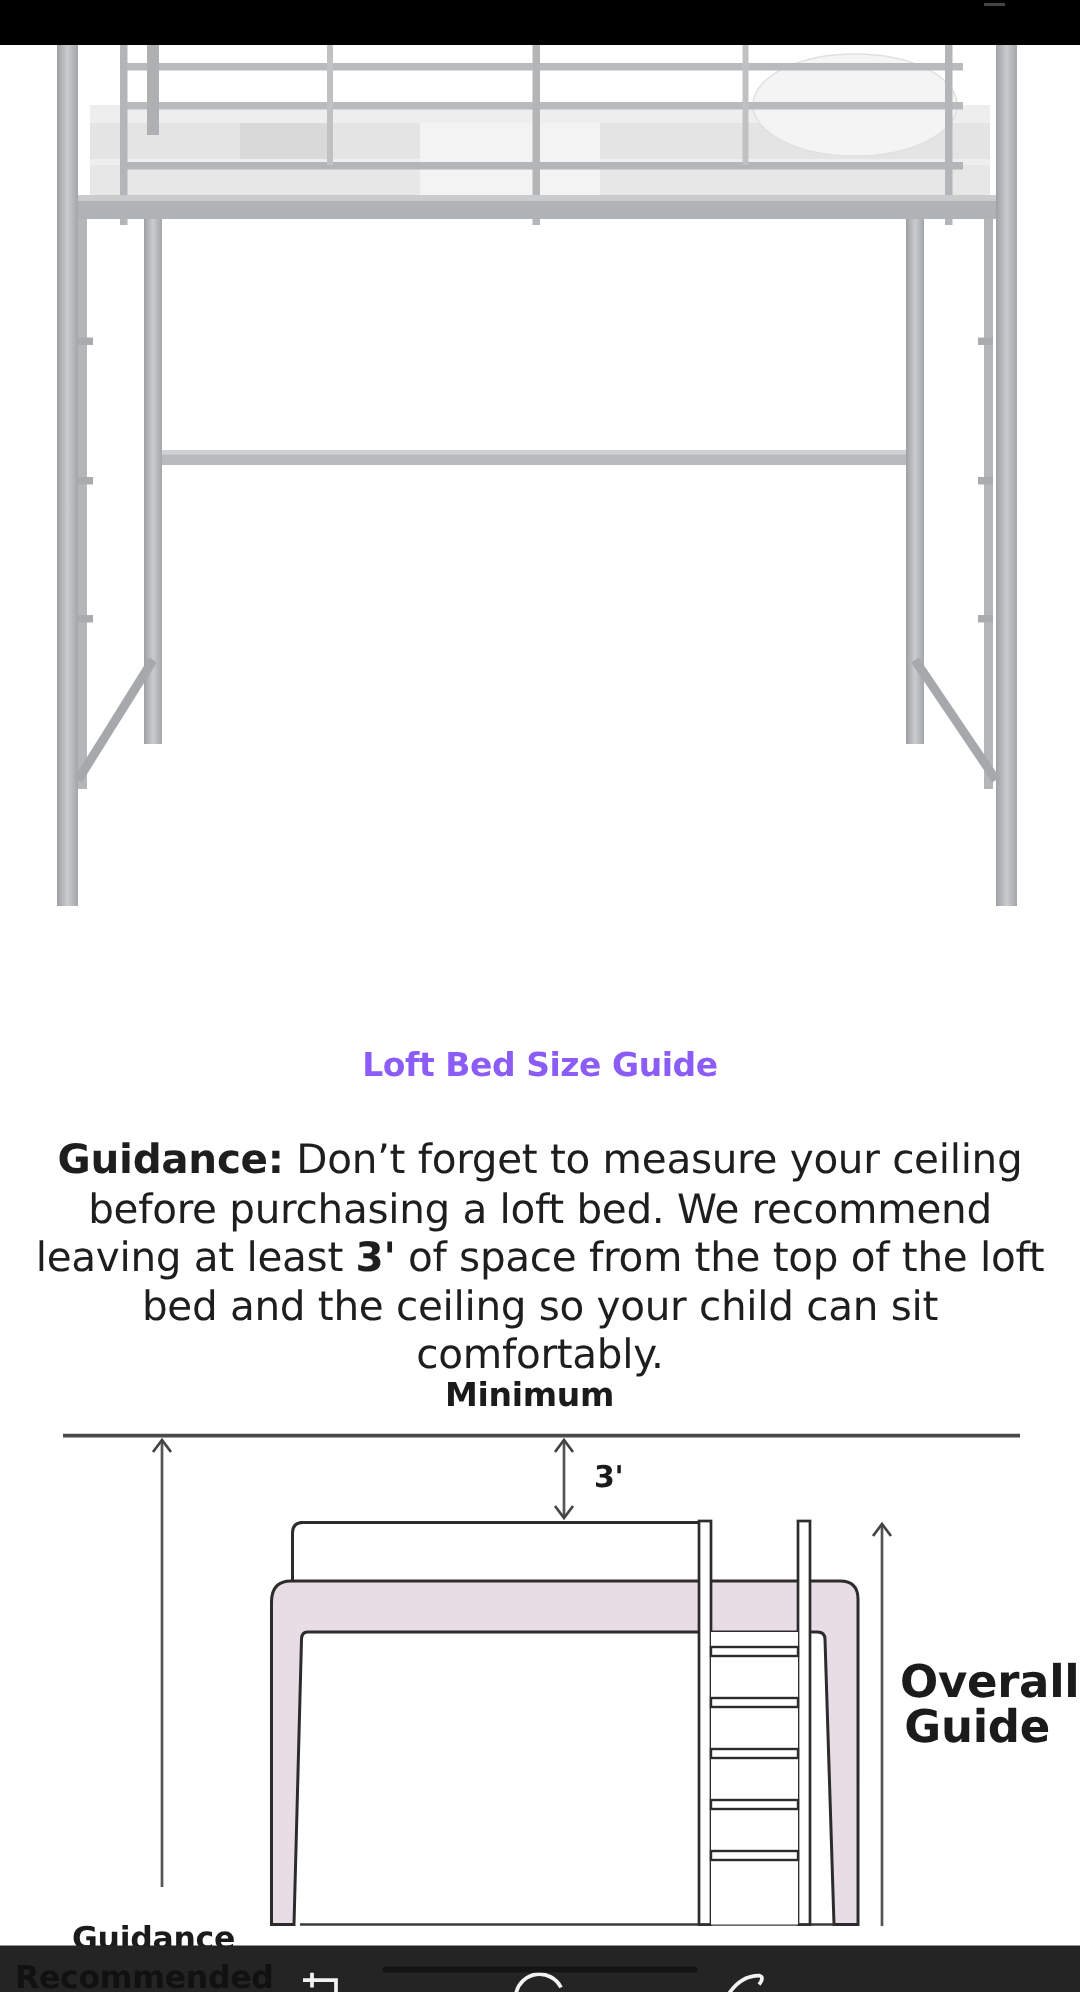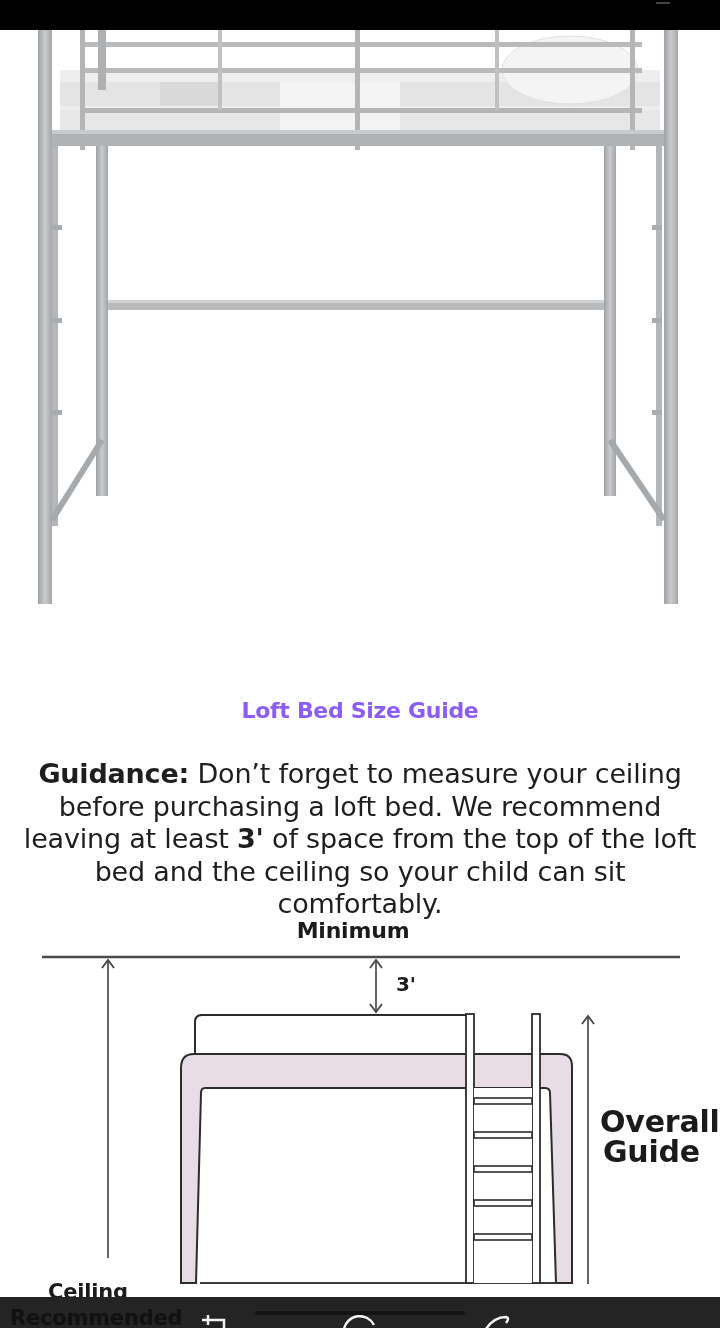--- a/index.html
+++ b/index.html
@@ -128,21 +128,21 @@
   <line x1="588" y1="1016" x2="588" y2="1284" stroke="#555" stroke-width="1.8"></line>
   <polyline points="582,1024 588,1016 594,1024" fill="none" stroke="#444" stroke-width="1.8"></polyline>
 </svg>
 
 <div class="lbl lbl-ceiling">Minimum</div>
 <div class="lbl lbl-3ft">3'</div>
 <div class="lbl lbl-overall">
   <div>Overall</div>
   <div>Guide</div>
 </div>
-<div class="lbl lbl-min">Ceiling</div>
+<div class="lbl lbl-min">Guidance</div>
 <div class="lbl lbl-rec">Recommended</div>
 
 <div class="nav-bar">
   <div class="nav-handle"></div>
   <svg class="nav-icon" style="left:200px" width="40" height="14" viewBox="0 0 40 14">
     <path d="M8 0 V10 M2 5 H24 V14" fill="none" stroke="#f2f2f2" stroke-width="2.5"></path>
   </svg>
   <svg class="nav-icon" style="left:340px" width="40" height="14" viewBox="0 0 40 14">
     <path d="M4 14 A16 16 0 0 1 34 10" fill="none" stroke="#f2f2f2" stroke-width="2.5"></path>
   </svg>

